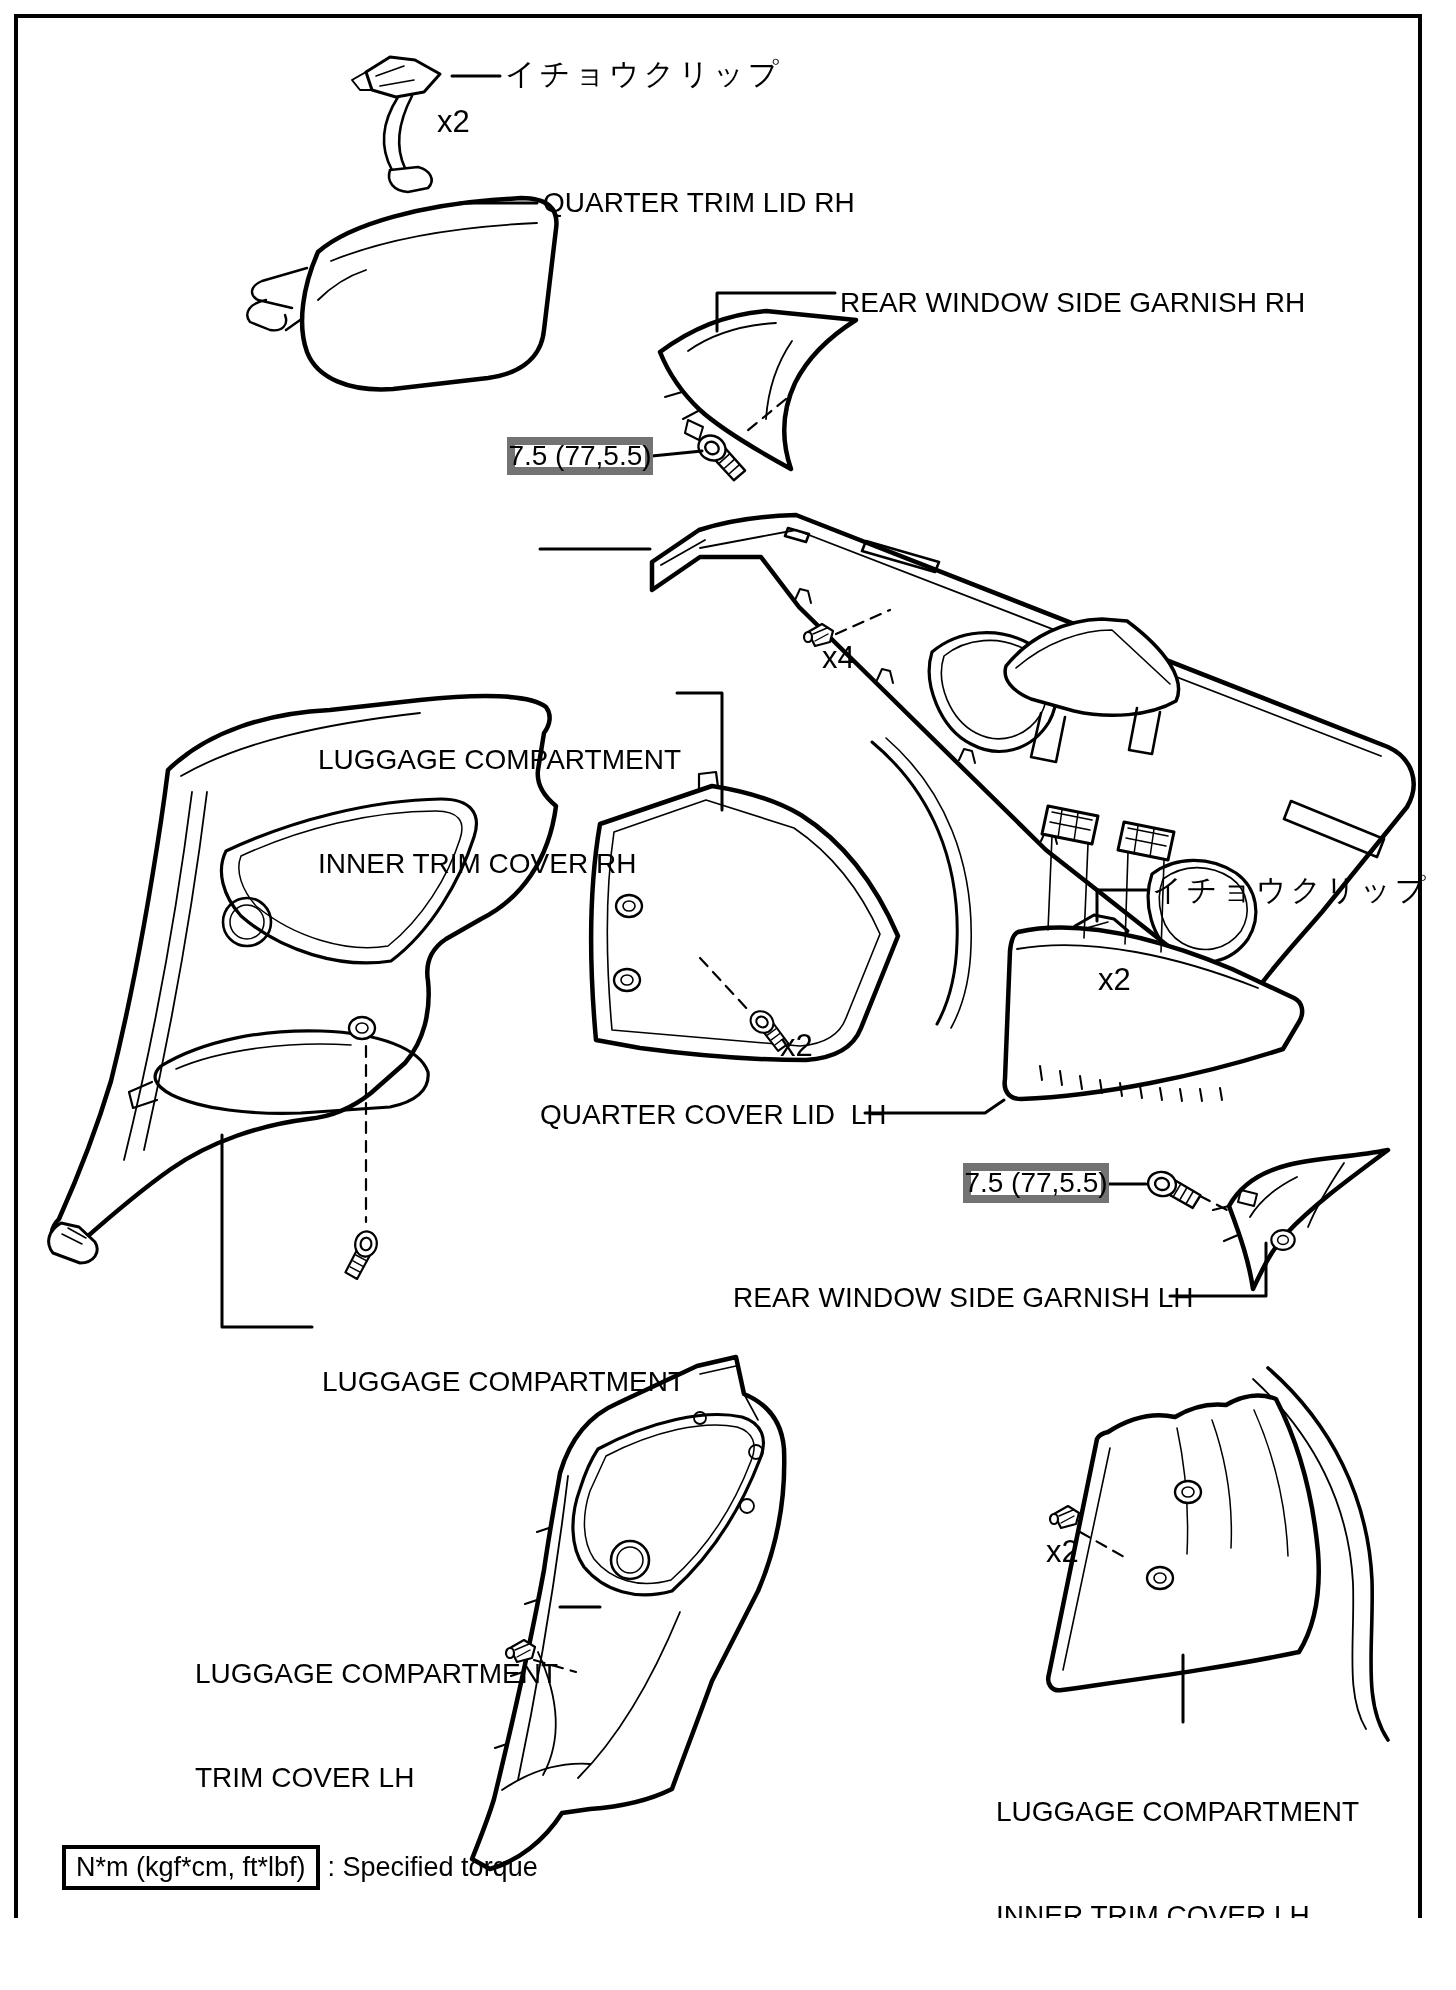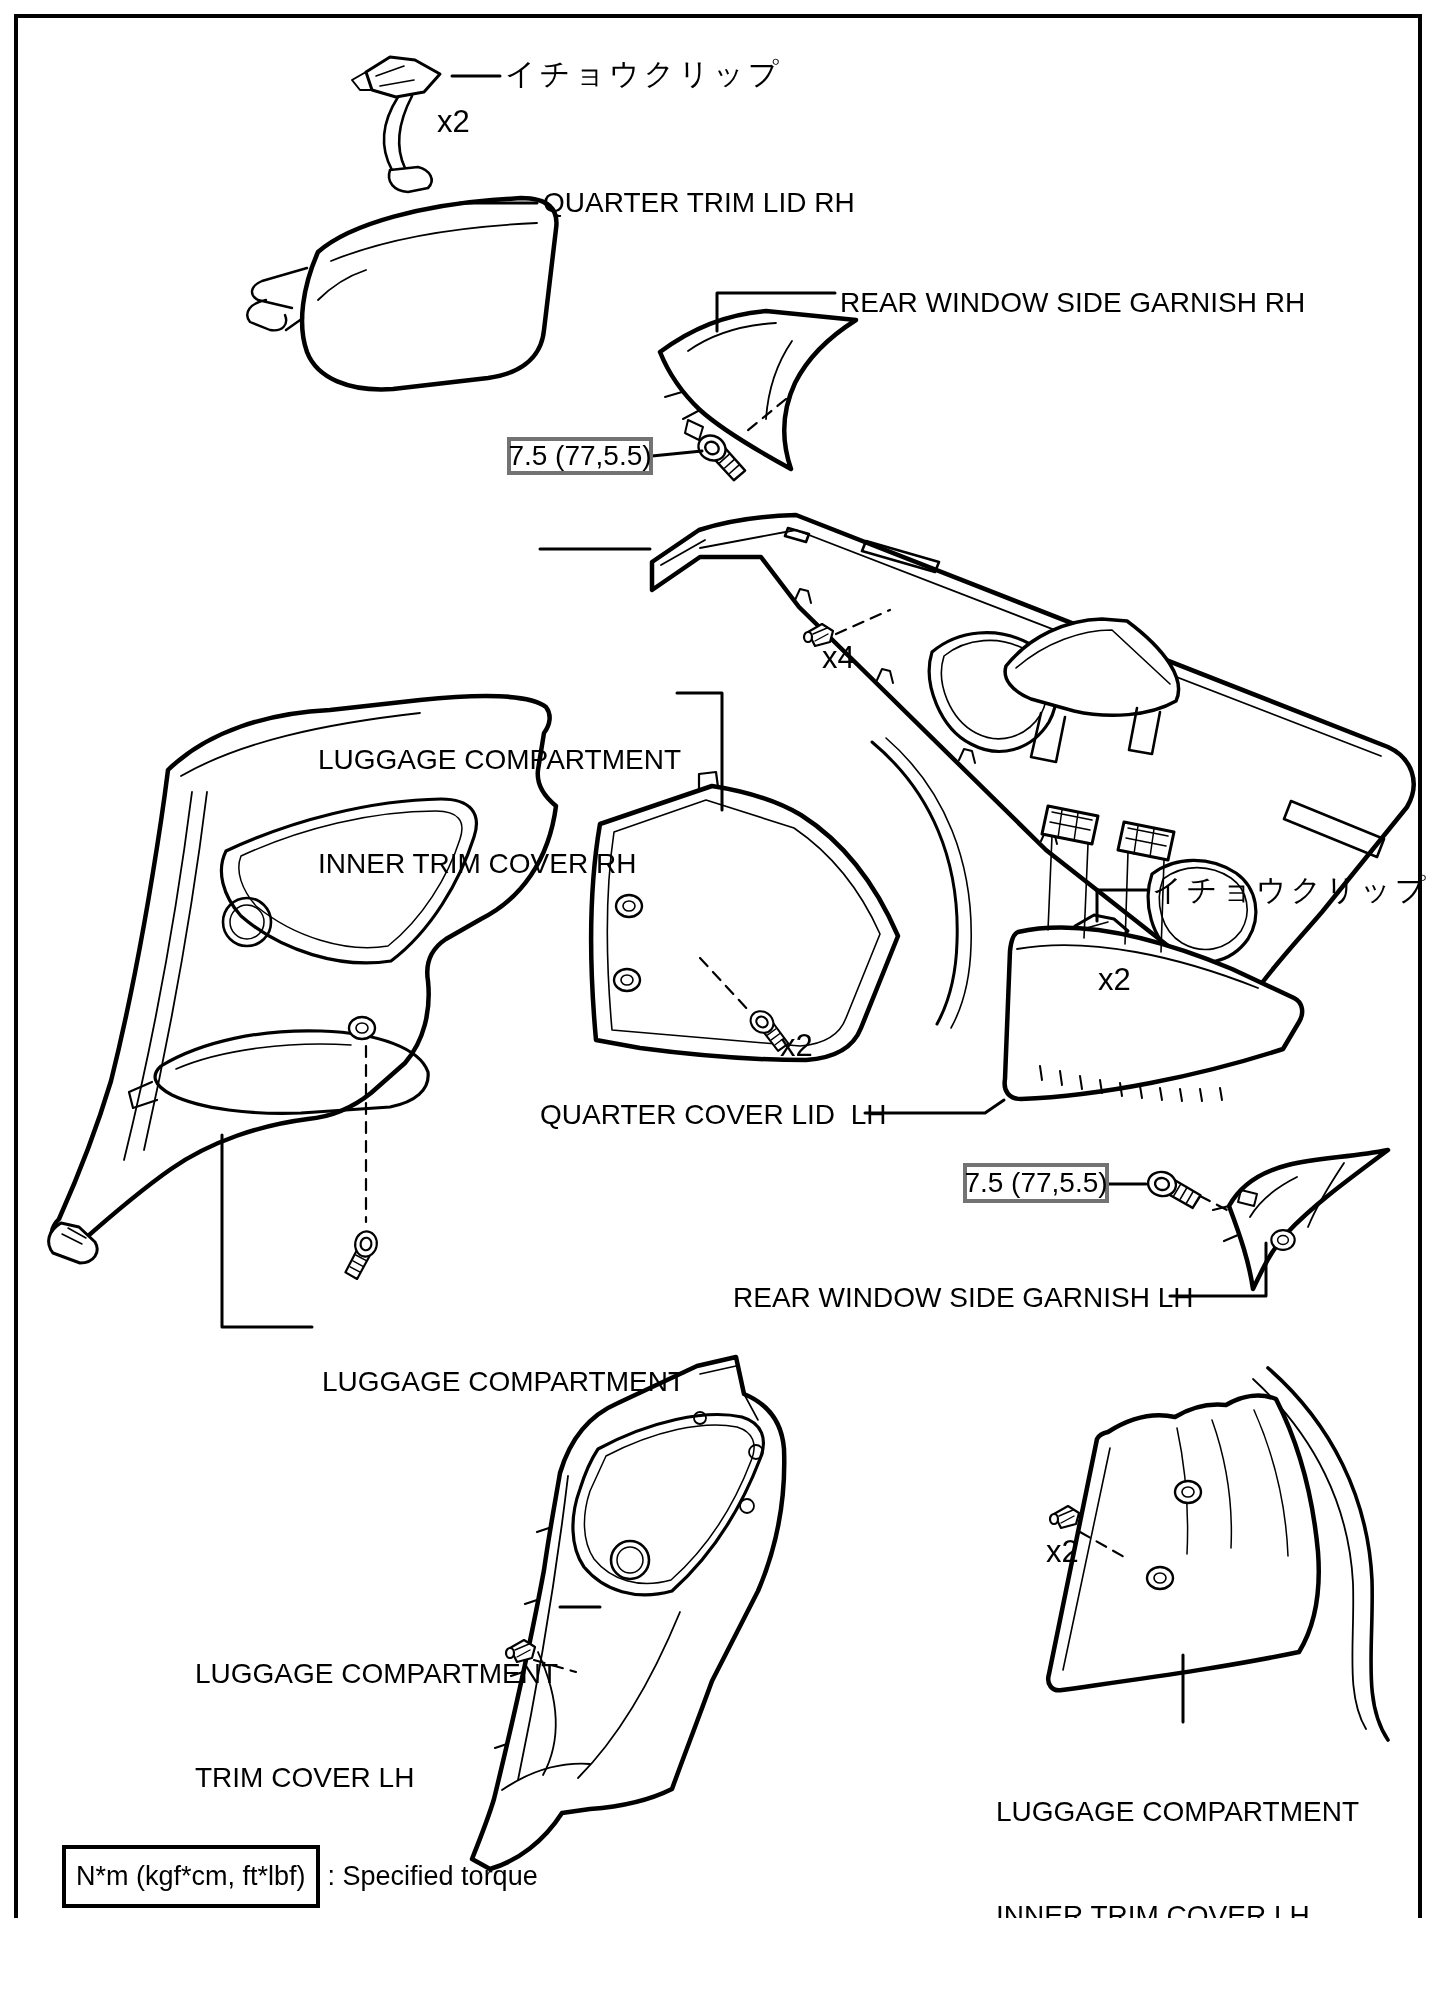--- a/index.html
+++ b/index.html
@@ -5,25 +5,25 @@
   html,body{margin:0;padding:0;background:#ffffff;}
   .page{position:relative;width:1456px;height:1918px;background:#ffffff;overflow:hidden;
         font-family:"Liberation Sans", "DejaVu Sans", sans-serif;color:#000;}
   .frame{position:absolute;left:14px;top:14px;width:1408px;height:1954px;
          border:4px solid #000;box-sizing:border-box;}
   svg.art{position:absolute;left:0;top:0;}
   .lbl{position:absolute;font-size:28px;line-height:1.05;white-space:pre;color:#000;}
   .lbl .ln{display:block;line-height:45px;}
   .jp{font-size:30px;letter-spacing:4px;}
   .qty{font-size:31px;}
-  .tqbox{position:absolute;border:4px solid #737373;background:#fff;box-sizing:border-box;
+  .tqbox{position:absolute;border:8px solid #737373;background:#fff;box-sizing:border-box;
          display:flex;align-items:center;justify-content:center;font-size:28px;white-space:pre;}
   .legend{position:absolute;left:62px;top:1845px;display:flex;align-items:center;}
   .legend .lbox{border:4px solid #000;background:#fff;box-sizing:border-box;
-                padding:12px 10px;font-size:27px;white-space:pre;}
+                padding:3px 10px;font-size:27px;white-space:pre;}
   .legend .ltxt{font-size:27px;margin-left:8px;white-space:pre;}
   .doccode{position:absolute;left:1293px;top:1938px;font-size:26px;}
 </style>
 </head>
 <body>
 
 <div class="page">
   <div class="frame"></div>
 
   <svg class="art" width="1456" height="1990" viewBox="0 0 1456 1990" fill="none" stroke="#000" stroke-linecap="round" stroke-linejoin="round">

